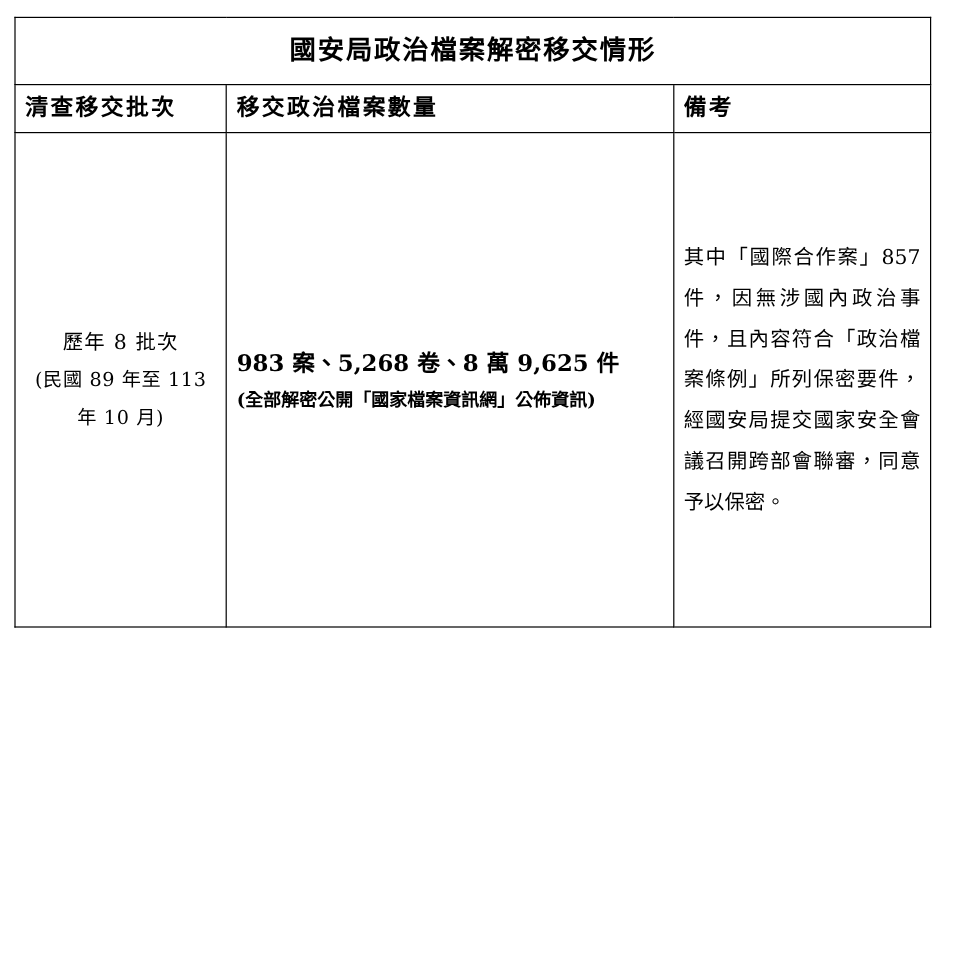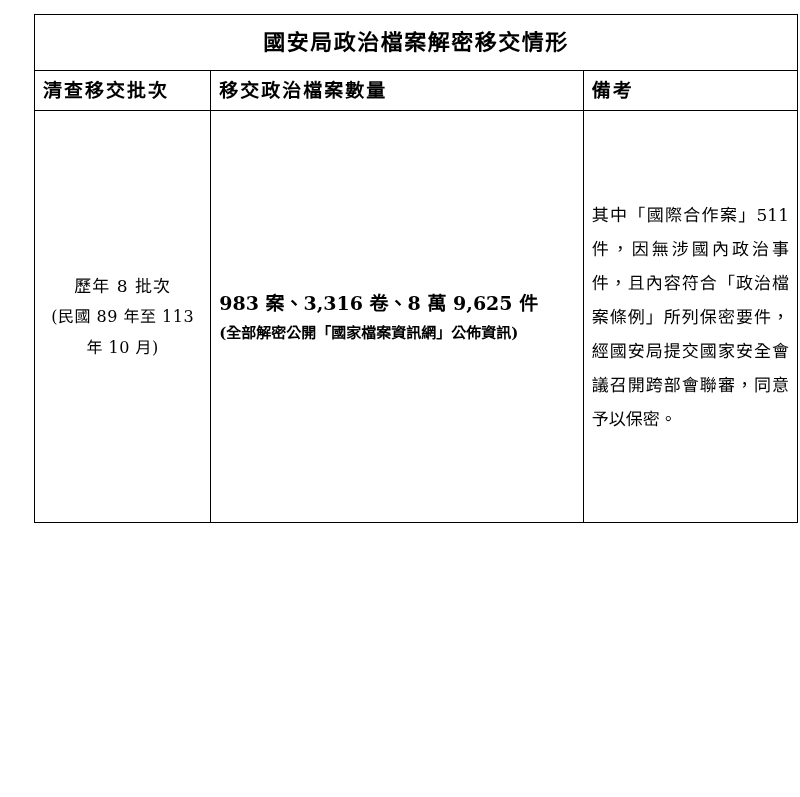--- a/index.html
+++ b/index.html
@@ -13,21 +13,21 @@
     font-family: "DejaVu Serif", "Liberation Serif", serif;
     color: #000000;
     overflow: hidden;
   }
 
   .page {
     width: 800px;
     height: 579px;
     position: relative;
     box-sizing: border-box;
-    padding: 14px 18px 10px 34px;
+    padding: 14px 18px 10px 12px;
   }
 
   table.doc-table {
     border-collapse: collapse;
     width: 764px;
     table-layout: fixed;
   }
 
   table.doc-table td {
     border: 1px solid #000000;
@@ -158,20 +158,20 @@
         <td class="header-cell">清查移交批次</td>
         <td class="header-cell">移交政治檔案數量</td>
         <td class="header-cell">備考</td>
       </tr>
       <tr class="row-h-first">
         <td class="batch-cell">
           <span class="main-line">歷年 8 批次</span>
           <span class="sub-line">(民國 89 年至 113 年 10 月)</span>
         </td>
         <td class="count-cell">
-          <span class="count-main">983 案、3,316 卷、8 萬 9,625 件</span>
+          <span class="count-main">983 案、5,268 卷、8 萬 9,625 件</span>
           <span class="count-src">(全部解密公開「國家檔案資訊網」公佈資訊)</span>
         </td>
-        <td class="note-cell">其中「國際合作案」511 件，因無涉國內政治事件，且內容符合「政治檔案條例」所列保密要件，經國安局提交國家安全會議召開跨部會聯審，同意予以保密。</td>
+        <td class="note-cell">其中「國際合作案」857 件，因無涉國內政治事件，且內容符合「政治檔案條例」所列保密要件，經國安局提交國家安全會議召開跨部會聯審，同意予以保密。</td>
       </tr>
     </tbody>
   </table>
 </div>
 
 </body></html>

